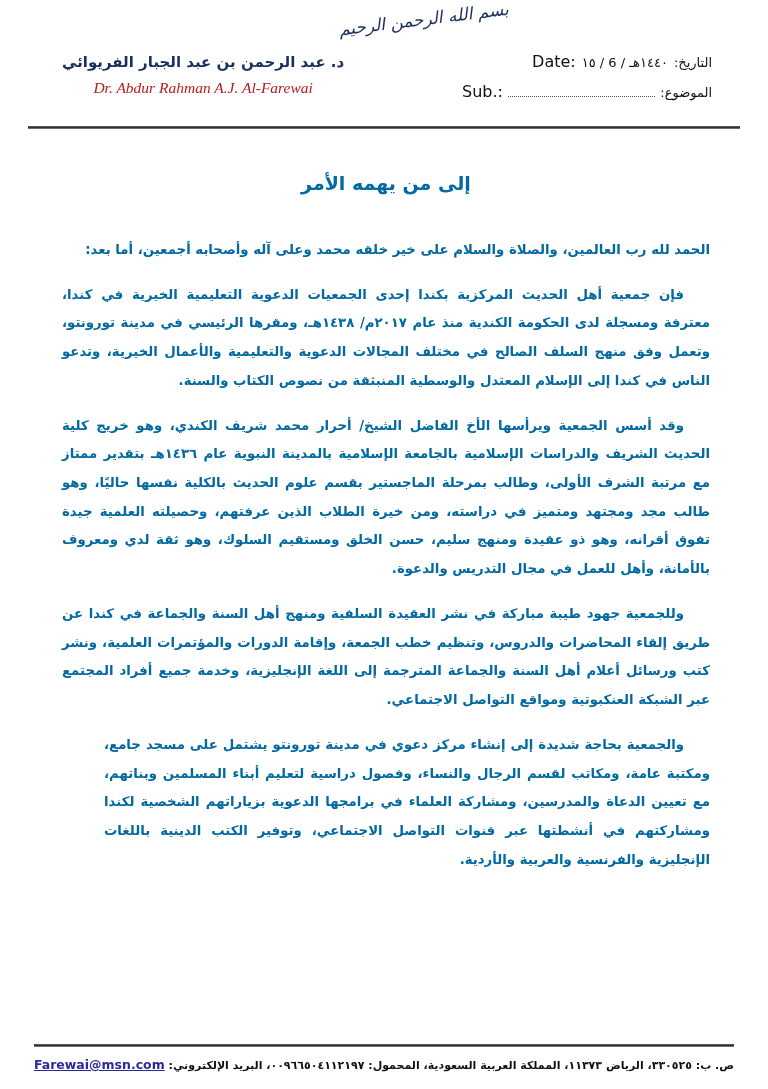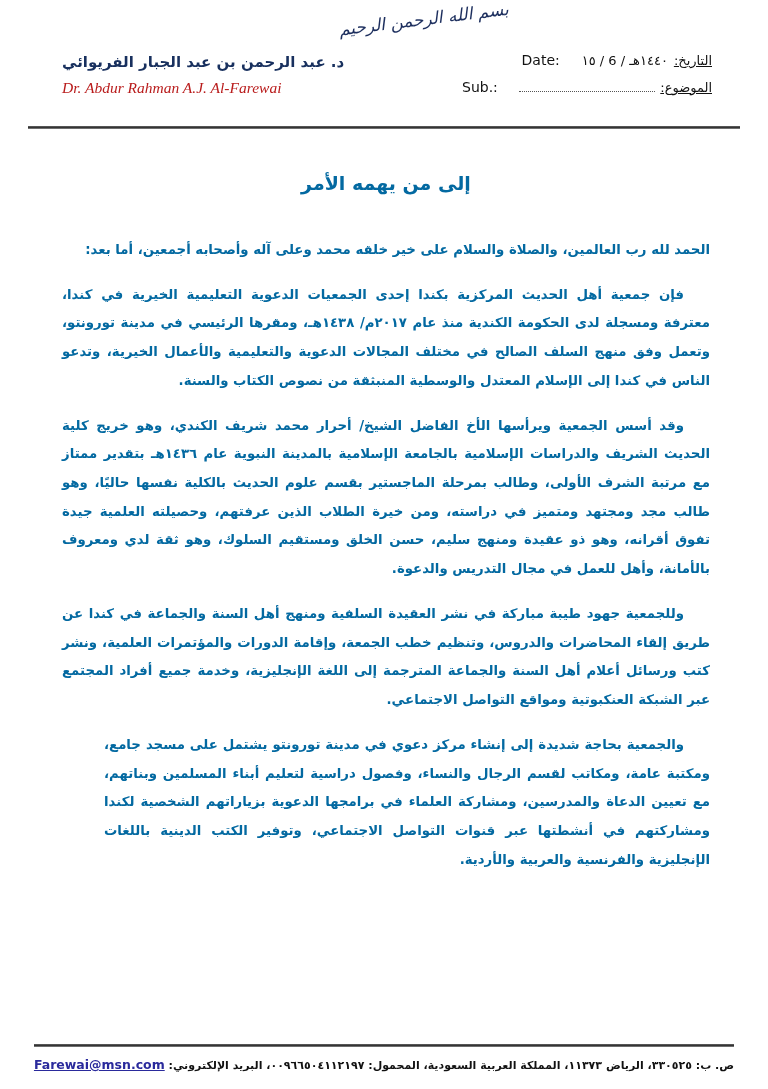--- a/index.html
+++ b/index.html
@@ -53,21 +53,21 @@
     top: 52px;
     left: 62px;
     right: 56px;
     display: flex;
     flex-direction: row-reverse;
     justify-content: space-between;
     align-items: flex-start;
   }
 
   .head-right {
-    text-align: left;
+    text-align: center;
     line-height: 1.45;
     white-space: nowrap;
   }
   .doctor-ar {
     color: #18305e;
     font-family: "DejaVu Sans", sans-serif;
     font-weight: bold;
     font-size: 15px;
     letter-spacing: 0px;
   }
@@ -89,35 +89,34 @@
   .field-row {
     display: flex;
     flex-direction: row;
     align-items: baseline;
     white-space: nowrap;
     margin-bottom: 11px;
   }
   .field-label-ar {
     font-size: 13px;
     font-weight: 500;
-    text-decoration: underline;
   }
   .field-value {
     font-size: 13px;
     padding: 0 6px;
     letter-spacing: 0.5px;
     direction: ltr;
     unicode-bidi: embed;
   }
   .field-label-en {
     font-family: "DejaVu Sans", sans-serif;
-    font-size: 14px;
+    font-size: 16px;
     direction: ltr;
     unicode-bidi: embed;
-    margin-right: 16px;
+    margin-right: 0;
   }
   .dots {
     flex: 1;
     border-bottom: 1px dotted #555;
     margin: 0 5px 3px 5px;
     min-width: 120px;
     height: 1px;
   }
 
   .rule-top {

